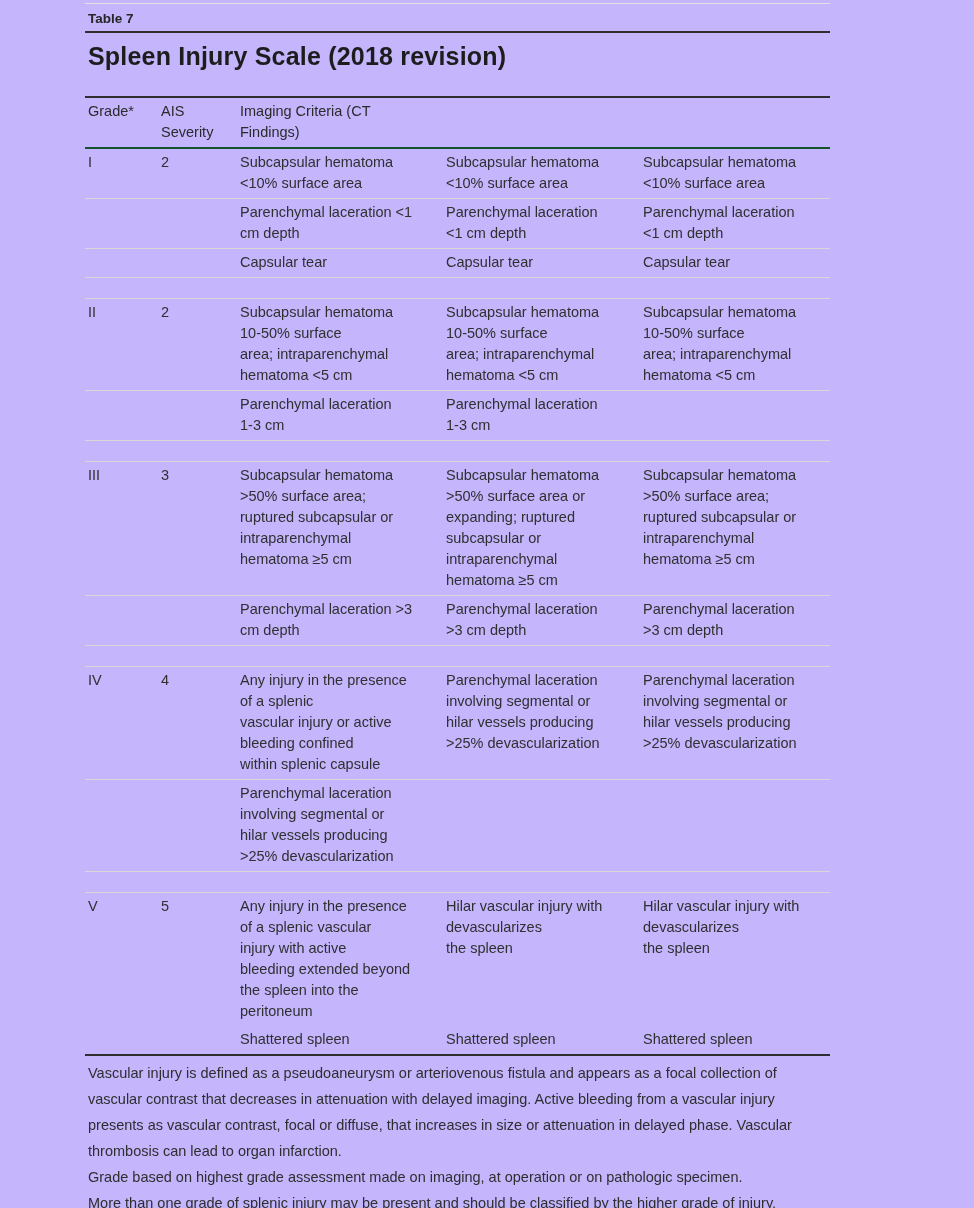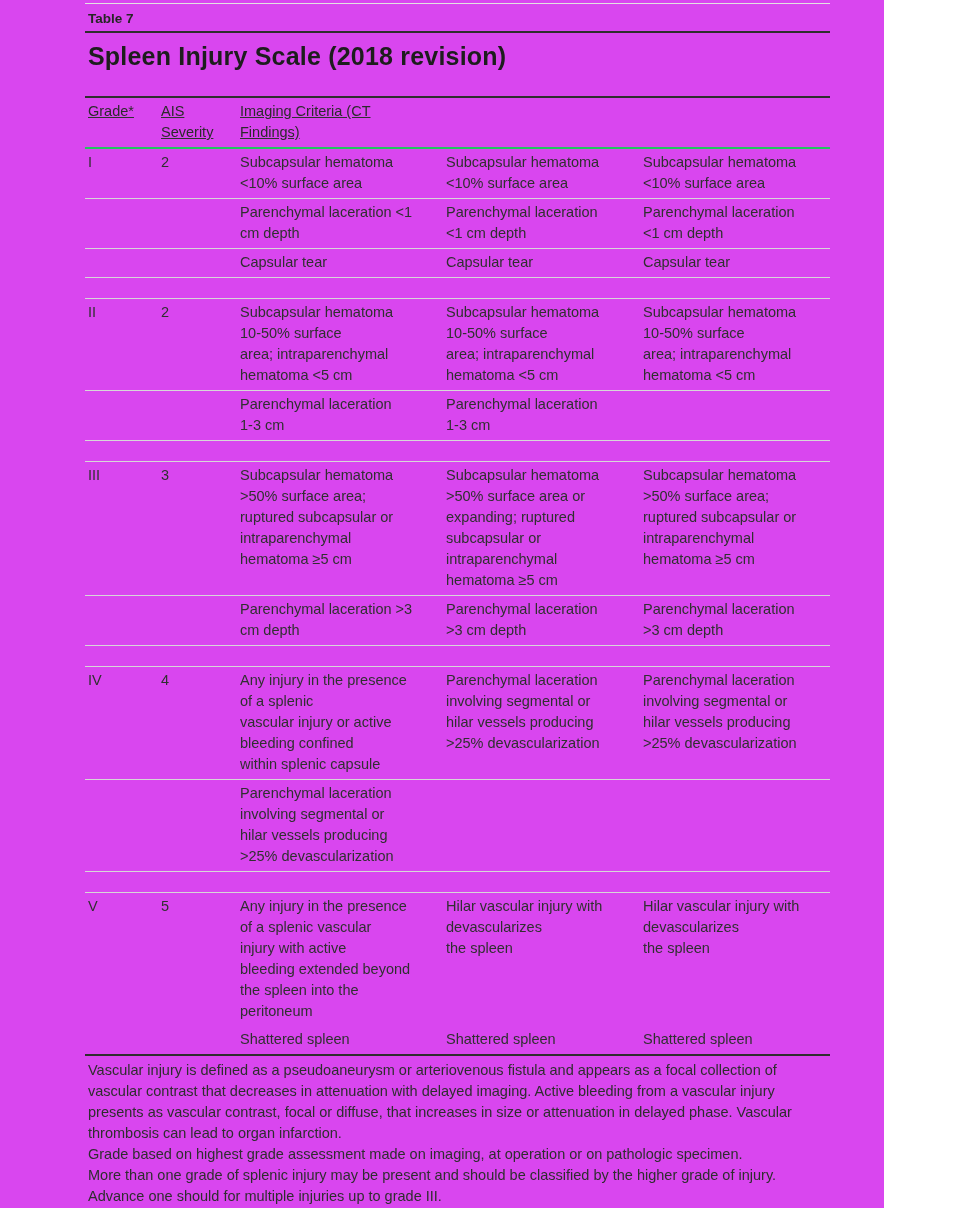--- a/index.html
+++ b/index.html
@@ -1,20 +1,20 @@
 <!DOCTYPE html>
 <html><head>
 <meta charset="utf-8">
 <style>
   html, body { margin: 0; padding: 0; background: #ffffff; }
   .page {
     position: relative;
-    width: 884px;
+    width: 974px;
     height: 1208px;
-    background: #d946ef;
+    background: #c4b5fd;
     font-family: "Liberation Sans", sans-serif;
     color: #303030;
     overflow: hidden;
   }
   .content {
     position: absolute;
     left: 85px;
     top: 0;
     width: 745px;
   }
@@ -48,40 +48,39 @@
   }
   .cell {
     font-size: 14.5px;
     line-height: 21px;
     white-space: pre-line;
     padding: 3px 10px 4px 3px;
     color: #303030;
   }
   .header-row {
     border-top: 2px solid #2e2e2e;
-    border-bottom: 2px solid #22c55e;
-    text-decoration: underline;
+    border-bottom: 2px solid #14532d;
   }
   .header-row .cell { color: #2b2b2b; }
   .trow { border-bottom: 1px solid #d7d7d7; }
   .trow.no-div { border-bottom: none; }
   .spacer-row {
     height: 20px;
     border-bottom: 1px solid #d7d7d7;
   }
   .bottom-rule {
     border-top: 2px solid #2e2e2e;
   }
   .footnotes {
     padding-top: 4px;
     width: 745px;
   }
   .footnote {
     font-size: 14.5px;
-    line-height: 21px;
+    line-height: 26px;
     color: #2e2e2e;
     padding: 0 0 0 3px;
     margin: 0;
   }
 </style>
 </head>
 <body>
 
 <div class="page">
   <div class="content">

